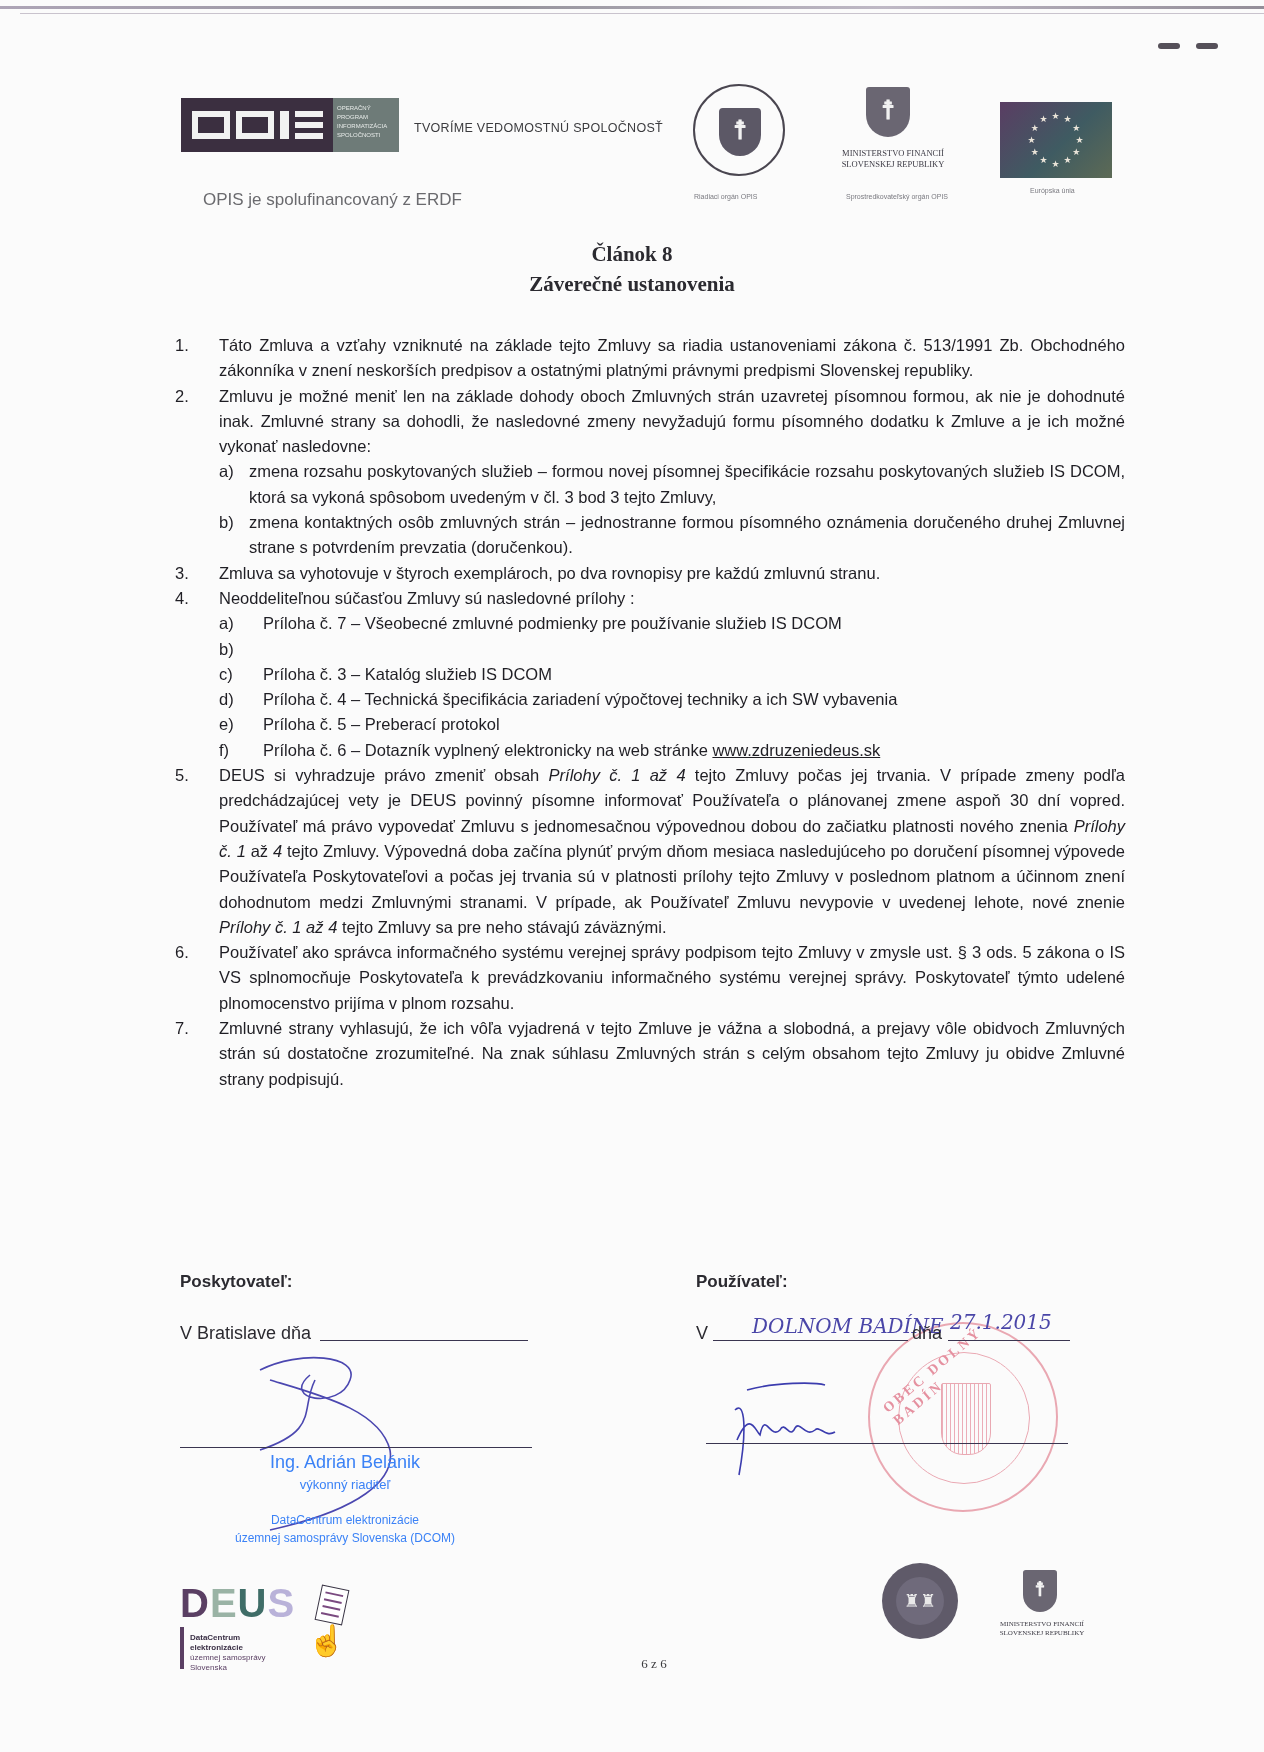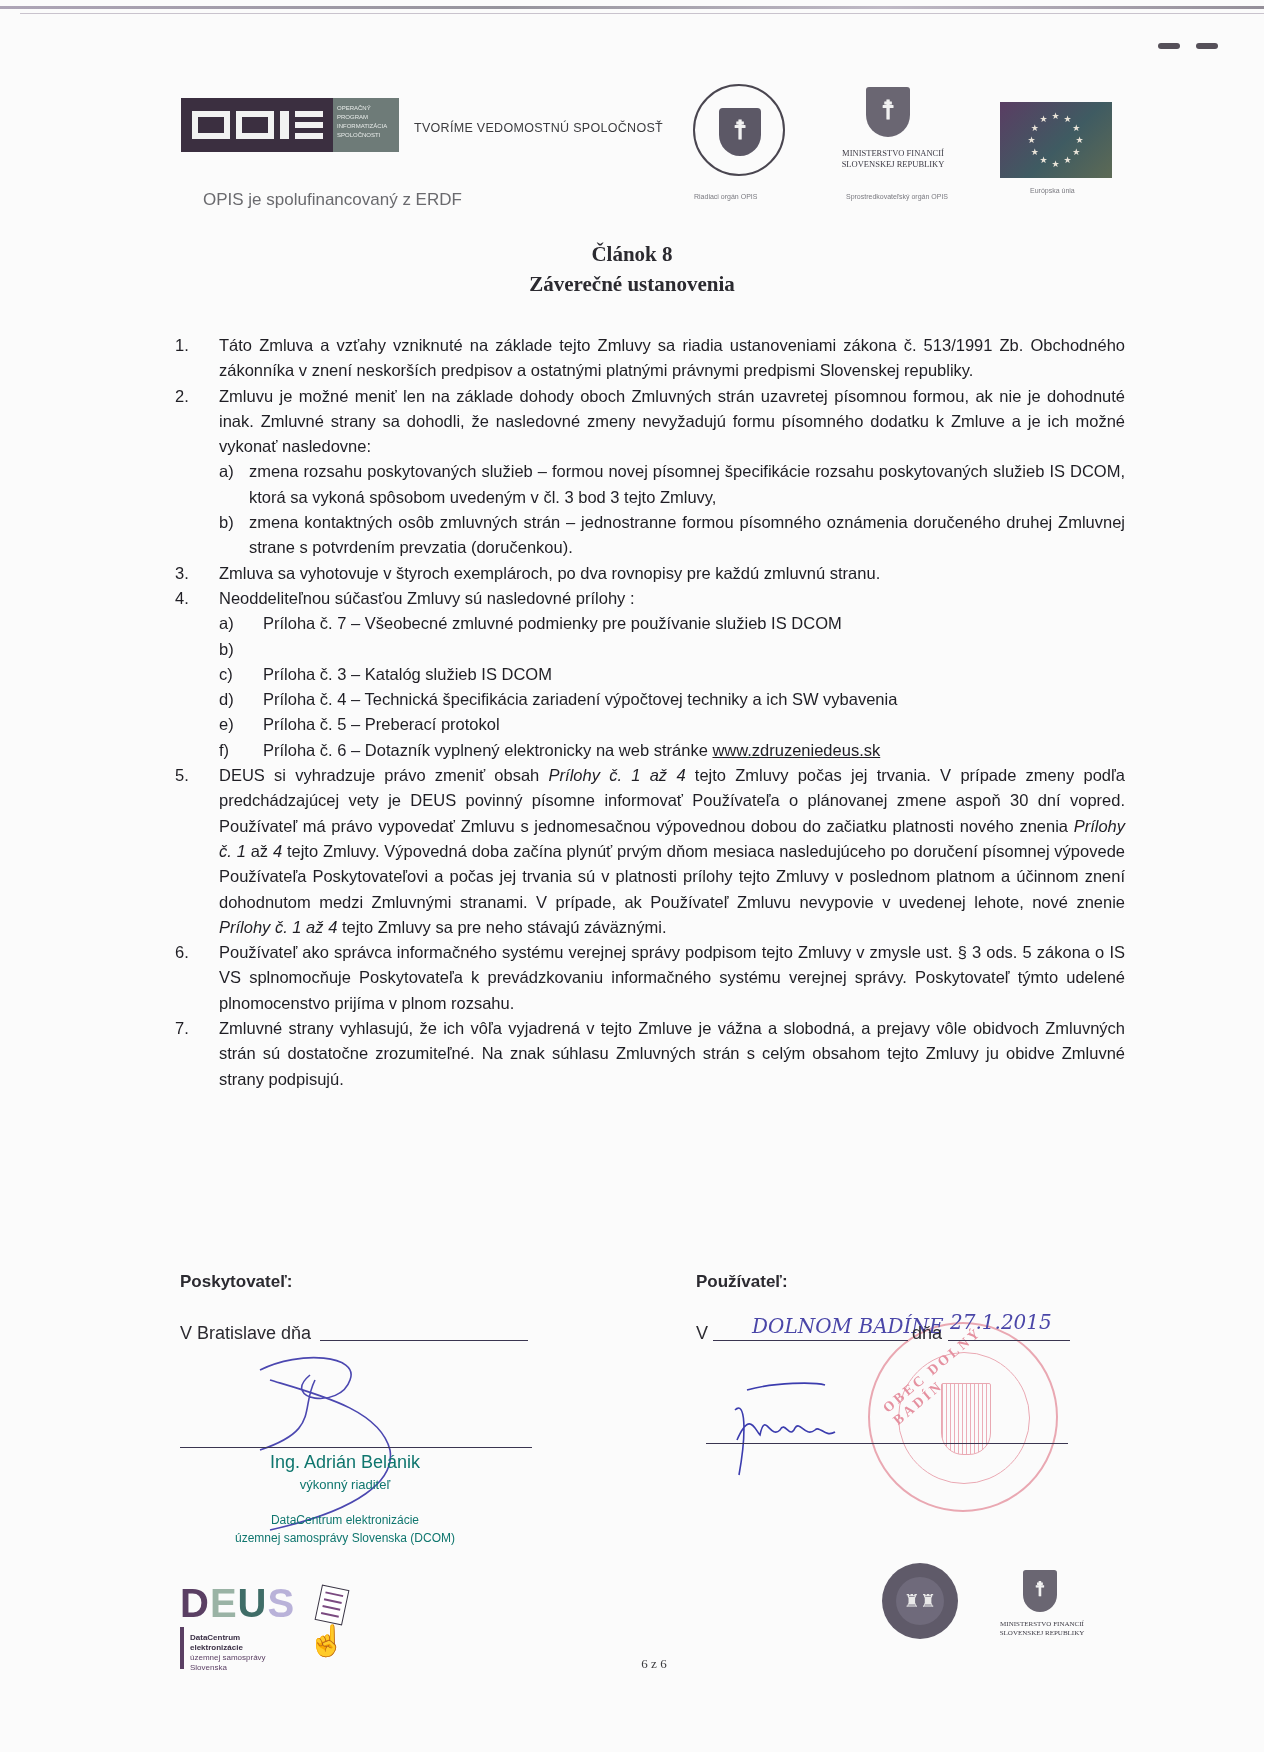--- a/index.html
+++ b/index.html
@@ -48,21 +48,21 @@
   .annex { display: flex; }
   .annex .let { width: 44px; flex: none; }
   .link { text-decoration: underline; color: #1f1e24; }
   em { font-style: italic; }
 
   
   .sig-head { position: absolute; top: 1272px; font-weight: bold; font-size: 17px; color: #2b2a30; }
   .sig-line-text { position: absolute; font-size: 18px; color: #2b2a30; }
   .hline { position: absolute; height: 1px; background: #3a3550; }
   .hand { position: absolute; font-family: "DejaVu Serif", serif; font-style: italic; color: #4a46a8; font-size: 20px; }
-  .name { position: absolute; left: 180px; width: 330px; text-align: center; color: #0f766e; }
+  .name { position: absolute; left: 180px; width: 330px; text-align: center; color: #3b82f6; }
   .stamp { position: absolute; left: 868px; top: 1322px; width: 190px; height: 190px; border: 2px solid #e79aa6; border-radius: 50%; box-sizing: border-box; opacity: .85; }
   .stamp-inner { position: absolute; left: 28px; top: 28px; width: 130px; height: 130px; border: 1.5px solid #e79aa6; border-radius: 50%; }
   .stamp-shield { position: absolute; left: 42px; top: 30px; width: 48px; height: 70px;
     background: repeating-linear-gradient(90deg, #eaa0ad 0 1px, transparent 1px 4px); border: 1.5px solid #e79aa6; border-radius: 2px 2px 22px 22px; }
   .stamp-text { position: absolute; left: 10px; top: 14px; font-family: "Liberation Serif", serif; font-size: 14px; color: #e27f91; letter-spacing: 3px; font-weight: bold; transform: rotate(-40deg); transform-origin: left top; top: 80px; }
 
   
   .deus { position: absolute; left: 180px; top: 1583px; }
   .deus-word { font-weight: bold; font-size: 40px; letter-spacing: 1px; line-height: 40px; }
   .deus-word .d { color: #5a3f63; } .deus-word .e { color: #9ab3a5; } .deus-word .u { color: #3f6d67; } .deus-word .s { color: #b9b2d9; }

